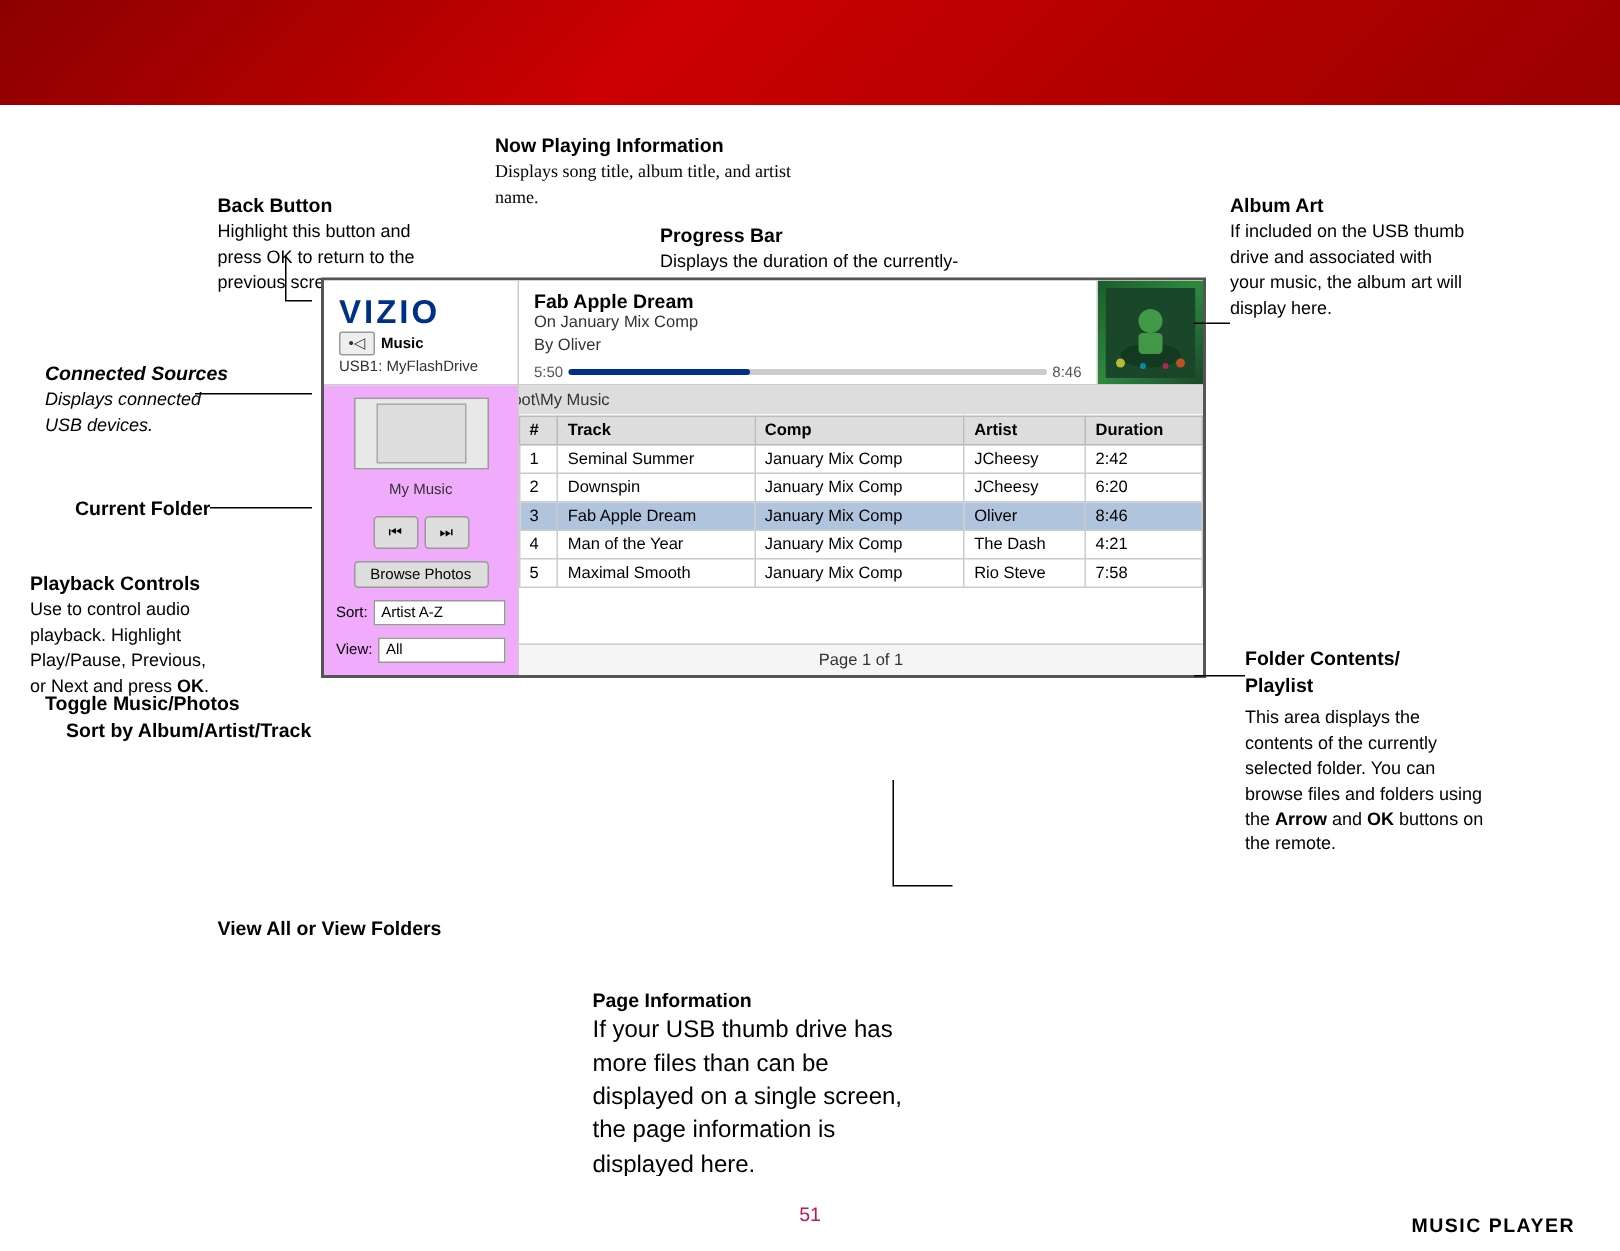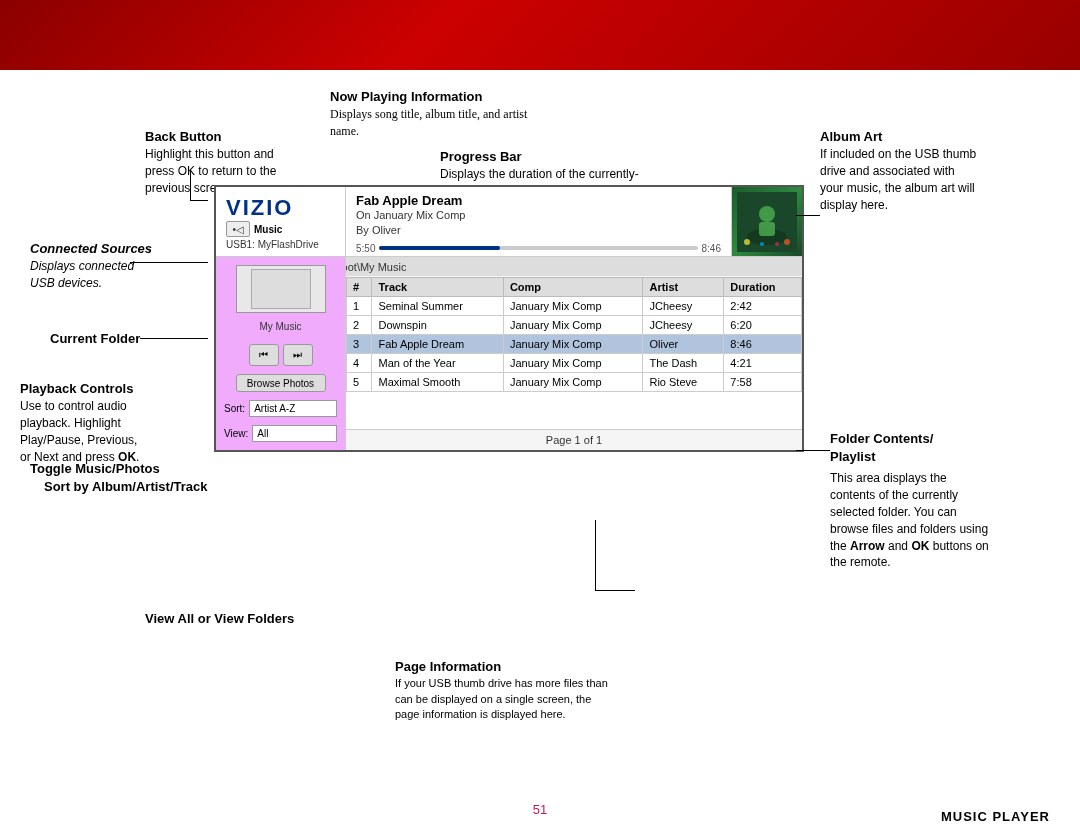--- a/index.html
+++ b/index.html
@@ -389,21 +389,21 @@
 <div class="annotation" style="top:478px; left:44px;">
   <div class="label" style="font-weight:bold; font-size:13px;">Sort by Album/Artist/Track</div>
 </div>
 
 <div class="annotation" style="top:610px; left:145px;">
   <div class="label">View All or View Folders</div>
 </div>
 
 <div class="annotation" style="top:615px; left:395px;margin-top:43px;">
   <div class="label">Page Information</div>
-  <div style="font-size:11px; max-width:220px;">If your USB thumb drive has more files than can be displayed on a single screen, the page information is displayed here.</div>
+  <div style="font-size:16px; max-width:220px;">If your USB thumb drive has more files than can be displayed on a single screen, the page information is displayed here.</div>
 </div>
 
 <div class="annotation" style="top:430px; left:830px;">
   <div class="label" style="font-weight:bold; font-size:13px;">Folder Contents/<br>Playlist</div>
   <div style="font-size:12px; max-width:160px; margin-top:4px;">This area displays the contents of the currently selected folder. You can browse files and folders using the <strong>Arrow</strong> and <strong>OK</strong> buttons on the remote.</div>
   <div style="font-size:12px; max-width:160px;">
     
   </div>
 </div>
 

